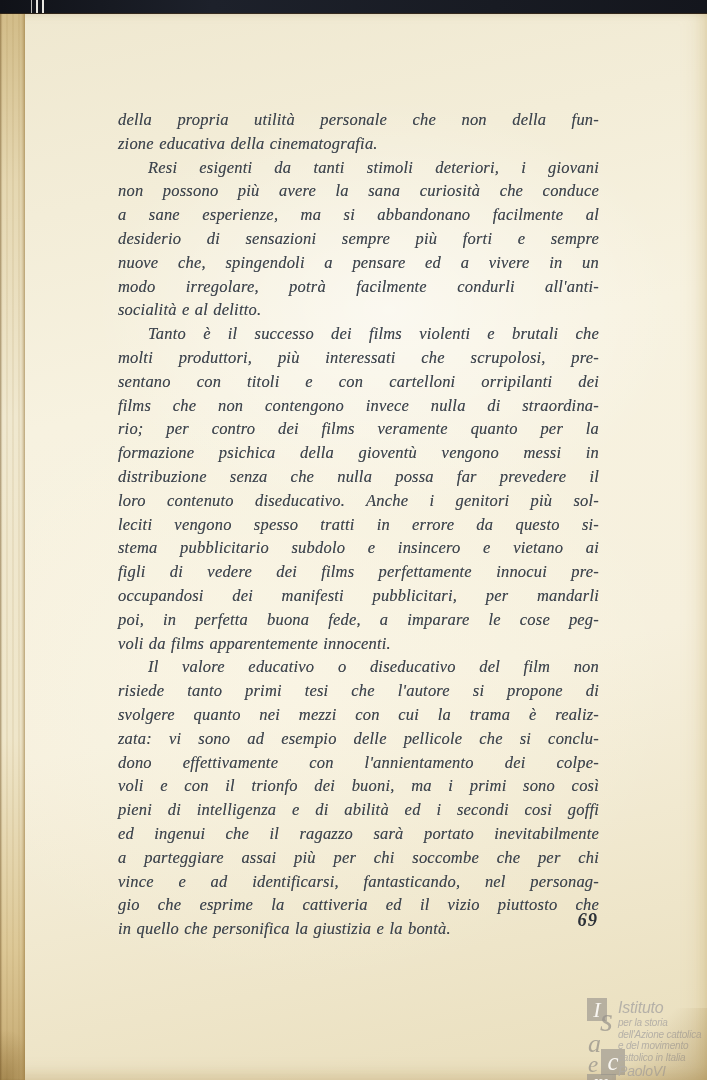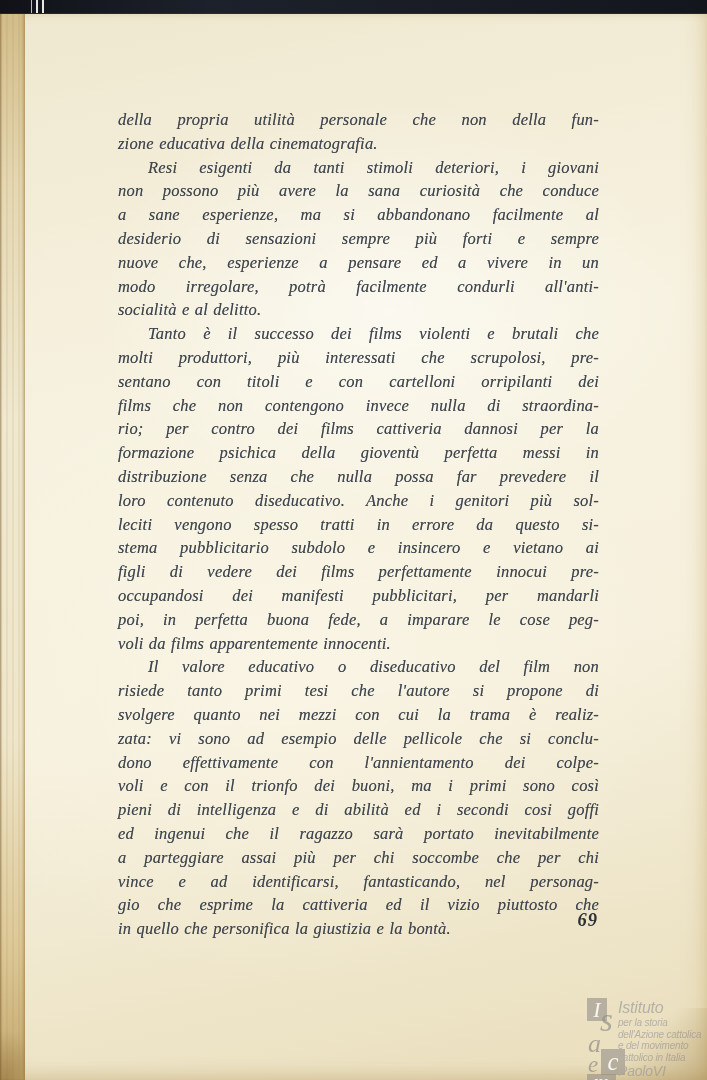--- a/index.html
+++ b/index.html
@@ -136,31 +136,31 @@
     <div class="text-block" id="text-block">
         <div class="para">
           <div class="line">della propria utilità personale che non della fun-</div>
           <div class="line last">zione educativa della cinematografia.</div>
         </div>
         <div class="para">
           <div class="line first">Resi esigenti da tanti stimoli deteriori, i giovani</div>
           <div class="line">non possono più avere la sana curiosità che conduce</div>
           <div class="line">a sane esperienze, ma si abbandonano facilmente al</div>
           <div class="line">desiderio di sensazioni sempre più forti e sempre</div>
-          <div class="line">nuove che, esperienze a pensare ed a vivere in un</div>
+          <div class="line">nuove che, spingendoli a pensare ed a vivere in un</div>
           <div class="line">modo irregolare, potrà facilmente condurli all'anti-</div>
           <div class="line last">socialità e al delitto.</div>
         </div>
         <div class="para">
           <div class="line first">Tanto è il successo dei films violenti e brutali che</div>
           <div class="line">molti produttori, più interessati che scrupolosi, pre-</div>
           <div class="line">sentano con titoli e con cartelloni orripilanti dei</div>
           <div class="line">films che non contengono invece nulla di straordina-</div>
-          <div class="line">rio; per contro dei films cattiveria dannosi per la</div>
-          <div class="line">formazione psichica della gioventù perfetta messi in</div>
+          <div class="line">rio; per contro dei films veramente quanto per la</div>
+          <div class="line">formazione psichica della gioventù vengono messi in</div>
           <div class="line">distribuzione senza che nulla possa far prevedere il</div>
           <div class="line">loro contenuto diseducativo. Anche i genitori più sol-</div>
           <div class="line">leciti vengono spesso tratti in errore da questo si-</div>
           <div class="line">stema pubblicitario subdolo e insincero e vietano ai</div>
           <div class="line">figli di vedere dei films perfettamente innocui pre-</div>
           <div class="line">occupandosi dei manifesti pubblicitari, per mandarli</div>
           <div class="line">poi, in perfetta buona fede, a imparare le cose peg-</div>
           <div class="line last">voli da films apparentemente innocenti.</div>
         </div>
         <div class="para">

